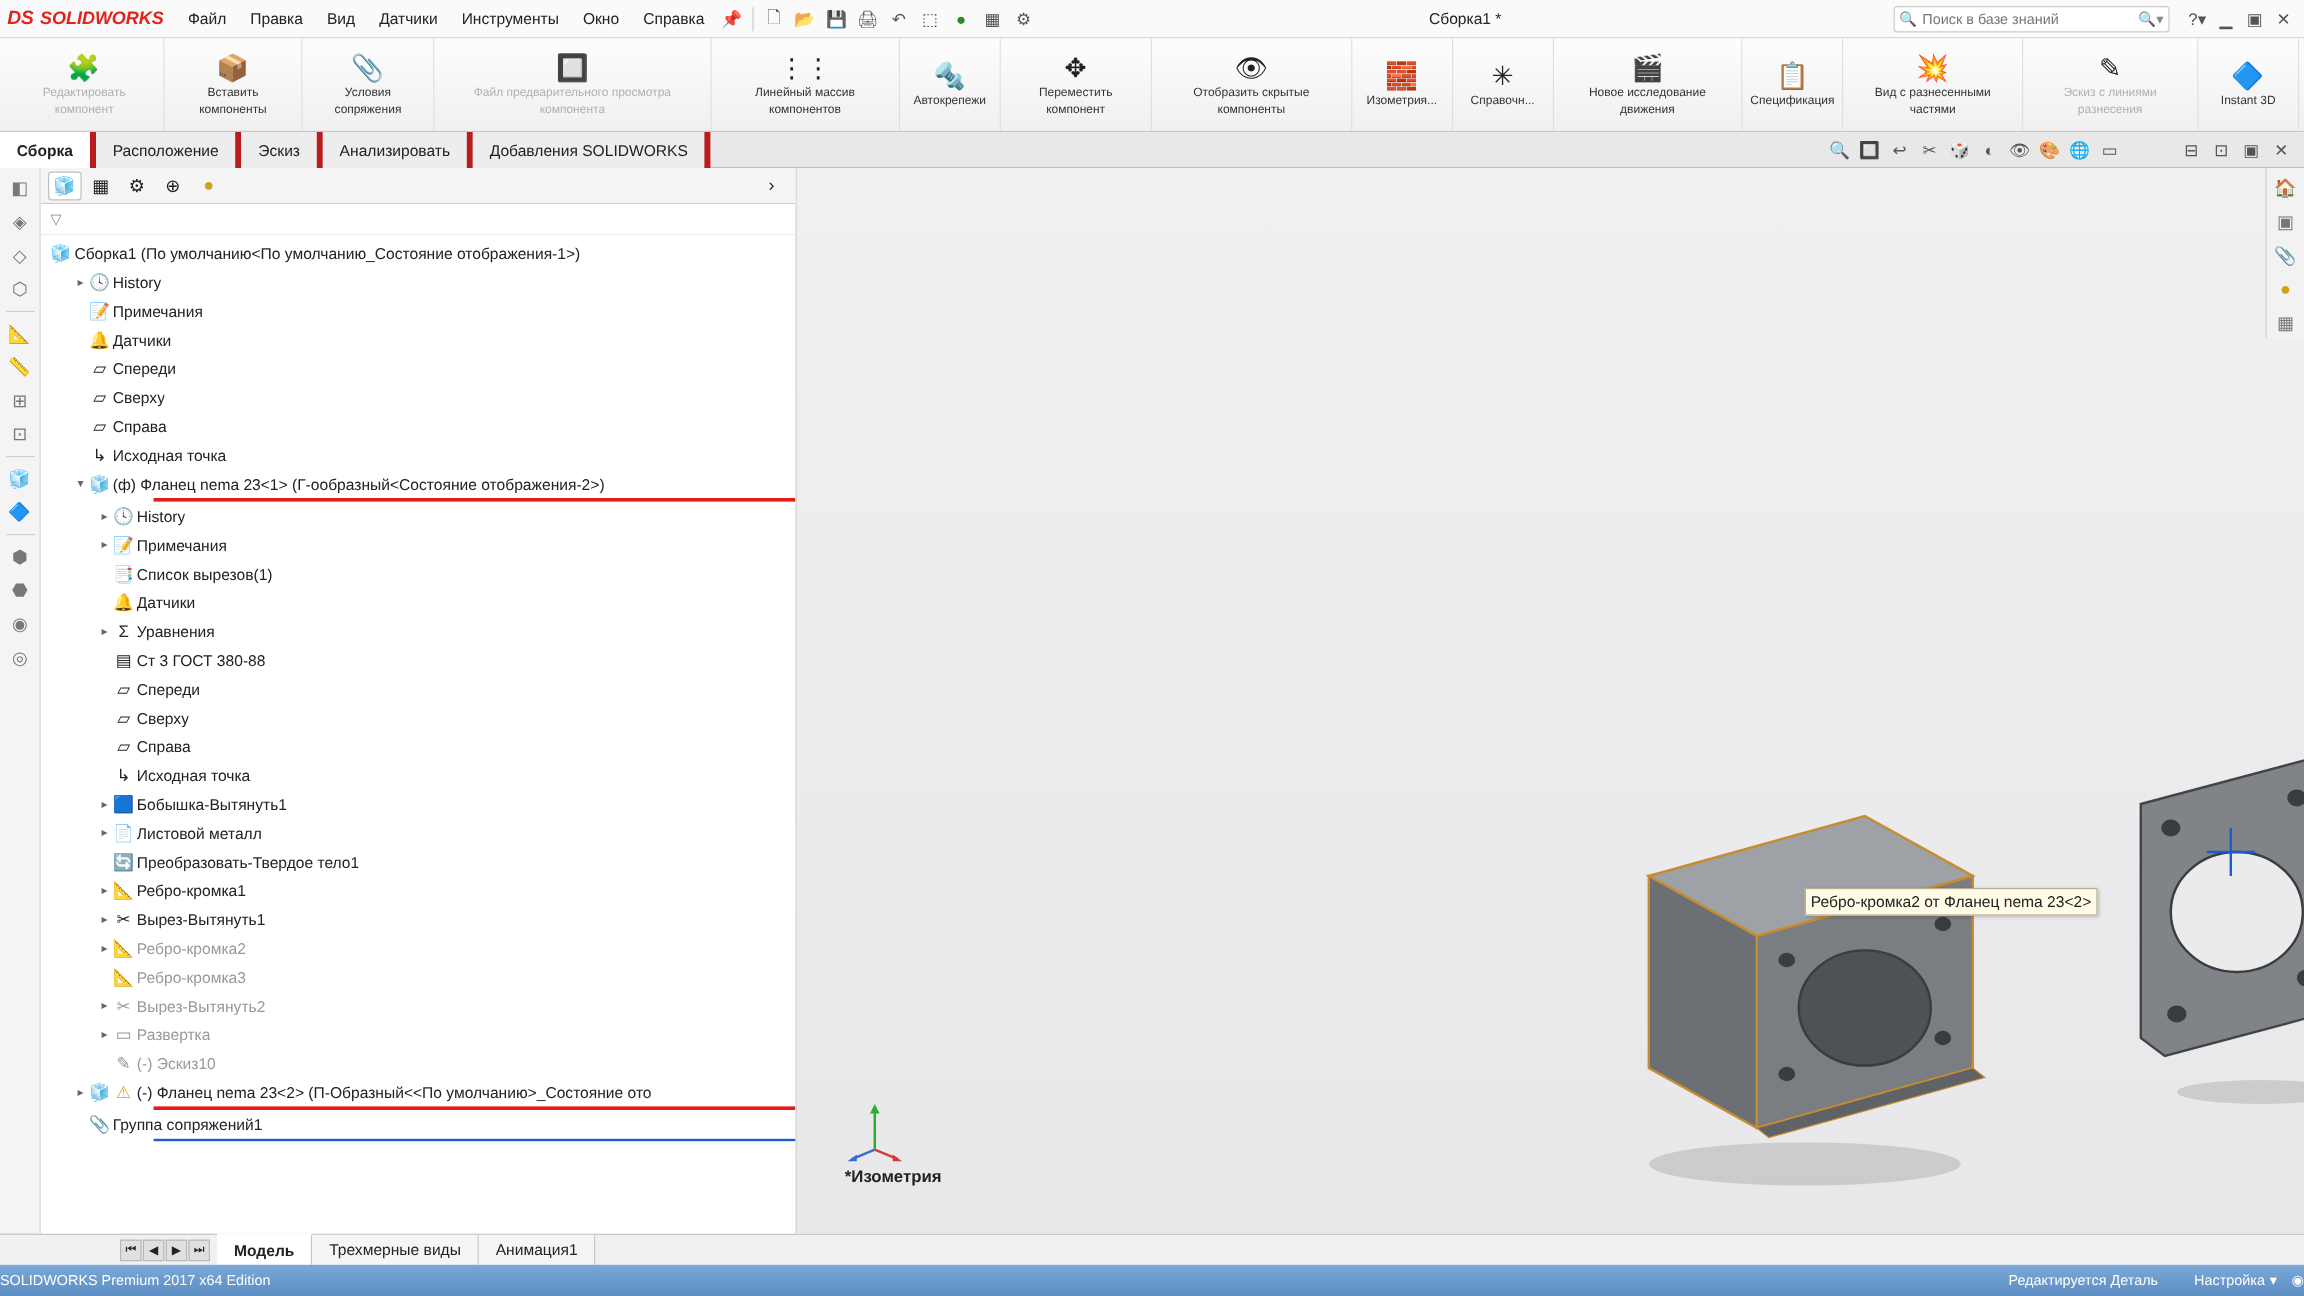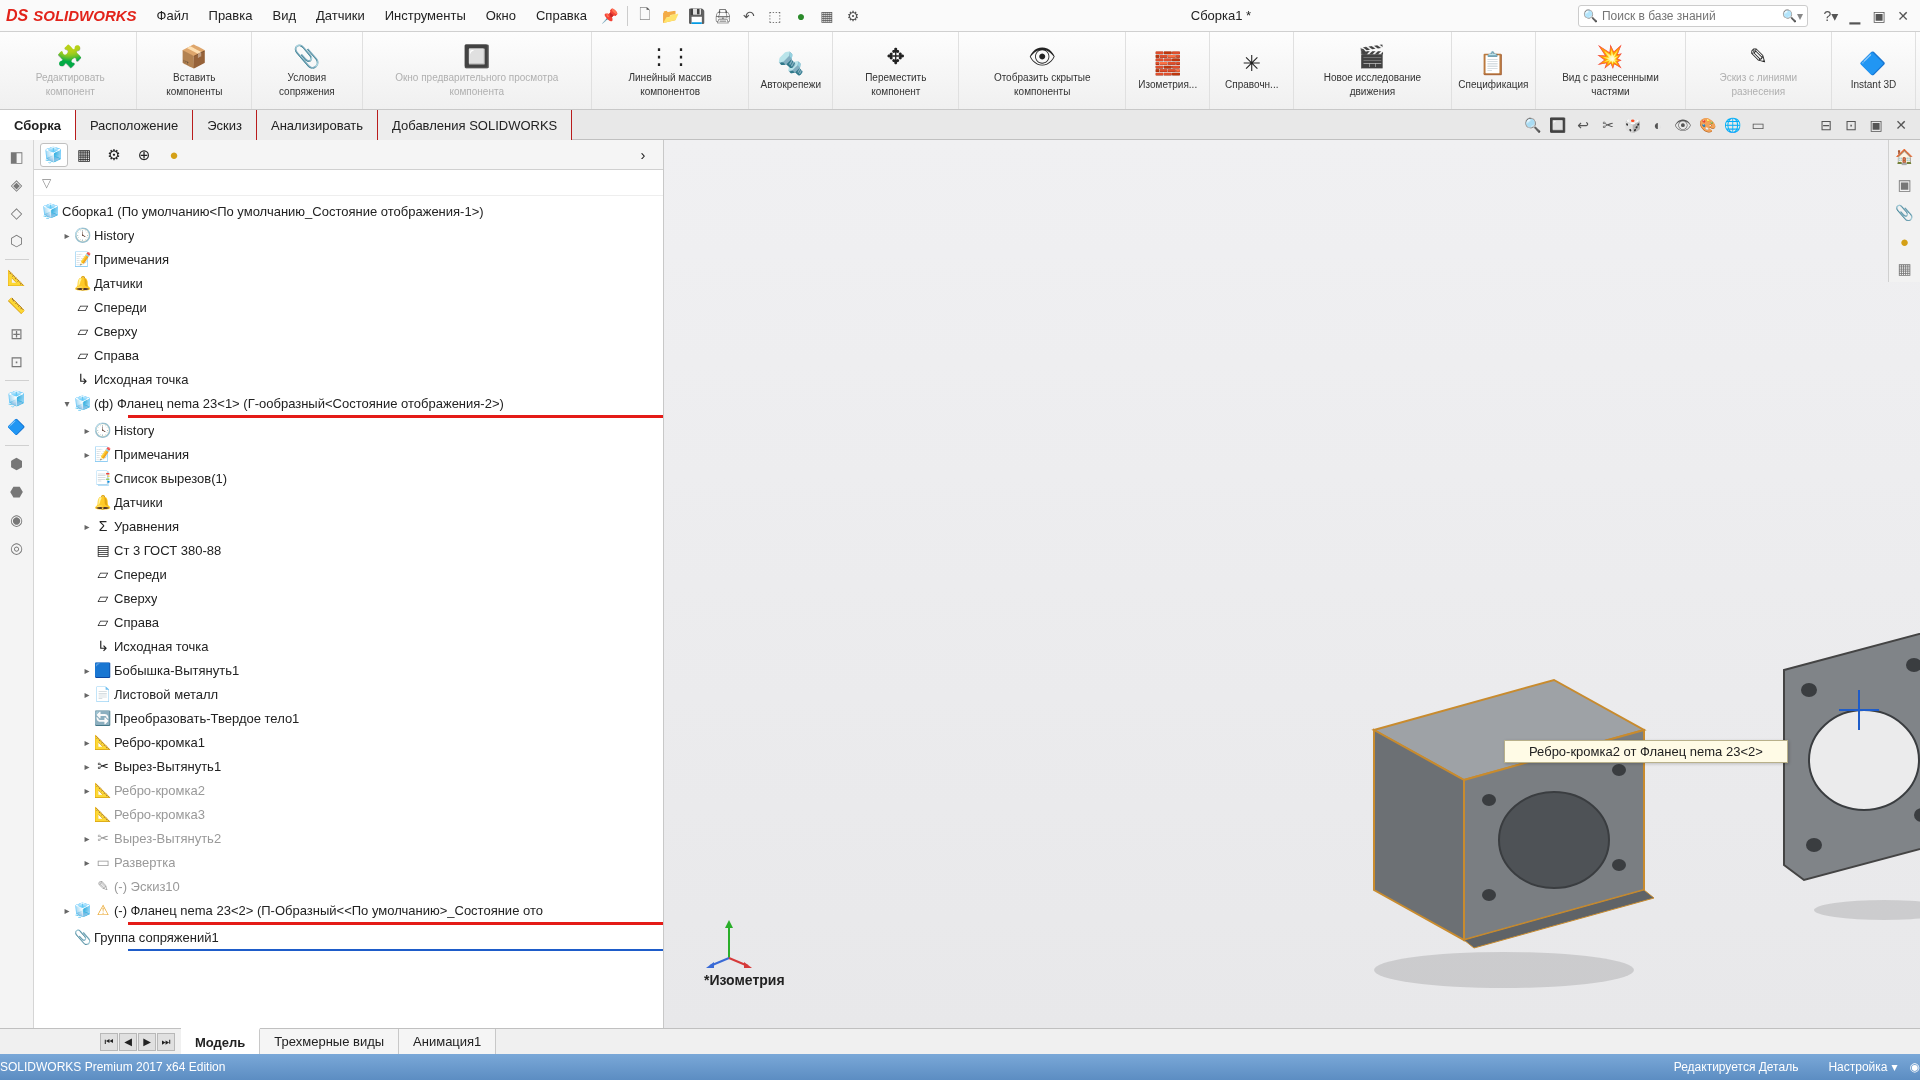--- a/index.html
+++ b/index.html
@@ -20,21 +20,21 @@
 
 
 .ribbon { height:78px; background:linear-gradient(#fdfdfd,#f0f0f0); border-bottom:1px solid #c8c8c8; display:flex; align-items:stretch; padding:0 4px; }
 .ribbon-grp { display:flex; flex-direction:column; align-items:center; justify-content:center; padding:2px 8px; border-right:1px solid #e0e0e0; text-align:center; cursor:pointer; min-width:84px; }
 .ribbon-grp .ricon { height:28px; font-size:22px; display:flex; align-items:center; justify-content:center; }
 .ribbon-grp .rlabel { font-size:10px; line-height:14px; color:#333; text-align:center; }
 .ribbon-grp.disabled .rlabel { color:#b0b0b0; }
 
 
 .doctabs-row { height:30px; background:#e8e8e8; border-bottom:1px solid #c0c0c0; display:flex; align-items:stretch; }
-.doctab { padding:15px 14px; font-size:13px; border-right:1px solid #b91c1c; background:#ededed; cursor:pointer; display:flex; align-items:center; }
+.doctab { padding:15px 14px; font-size:13px; border-right:5px solid #b91c1c; background:#ededed; cursor:pointer; display:flex; align-items:center; }
 .doctab.active { background:#fff; border-bottom:2px solid #fff; font-weight:600; }
 .viewport-toolbar { margin-left:auto; display:flex; align-items:center; gap:3px; padding-right:8px; }
 
 
 .main { flex:1; display:flex; overflow:hidden; }
 .left-rail { width:34px; background:#f4f4f4; border-right:1px solid #d5d5d5; display:flex; flex-direction:column; align-items:center; padding-top:4px; gap:2px; }
 .rail-ico { width:26px; height:26px; display:flex; align-items:center; justify-content:center; font-size:15px; color:#777; cursor:pointer; border-radius:3px; }
 .rail-sep { height:1px; width:24px; background:#d0d0d0; margin:3px 0; }
 
 .tree-panel { width:630px; background:#fff; border-right:1px solid #c8c8c8; display:flex; flex-direction:column; overflow:hidden; position:relative; }
@@ -47,21 +47,21 @@
 .tree-arrow { width:14px; text-align:center; color:#666; font-size:10px; }
 .tree-ico { width:18px; text-align:center; font-size:14px; margin-right:2px; }
 .tree-label { overflow:hidden; text-overflow:ellipsis; }
 .gray { color:#999; }
 .redline { height:3px; background:#e41b17; margin-left:90px; margin-right:0; }
 .blueline { height:2px; background:#1e5cc9; margin-left:90px; }
 
 
 .viewport { flex:1; position:relative; background:linear-gradient(#f0f0f2,#e8e8ea); overflow:hidden; }
 .right-rail { position:absolute; right:0; top:0; width:32px; background:#f2f2f2; border-left:1px solid #d0d0d0; display:flex; flex-direction:column; align-items:center; padding-top:4px; gap:2px; }
-.tooltip-box { position:absolute; background:#fffbe6; border:1px solid #b8b08a; padding:3px 24px; font-size:13px; box-shadow:1px 1px 3px rgba(0,0,0,.2); }
+.tooltip-box { position:absolute; background:#fffbe6; border:1px solid #b8b08a; padding:3px 4px; font-size:13px; box-shadow:1px 1px 3px rgba(0,0,0,.2); }
 .triad { position:absolute; left:40px; bottom:60px; width:50px; height:50px; }
 .iso-label { position:absolute; left:40px; bottom:40px; font-size:14px; font-weight:600; }
 
 
 .statusbar { height:26px; background:linear-gradient(#7aa8d8,#5c8dc2); color:#fff; display:flex; align-items:center; padding:0 0; font-size:12px; }
 .statusbar .spacer { flex:1; }
 
 
 .bottom-tabs { height:26px; background:#f0f0f0; border-top:1px solid #c0c0c0; display:flex; align-items:stretch; padding-left:100px; }
 .btab { padding:4px 14px; border-right:1px solid #c8c8c8; font-size:13px; cursor:pointer; display:flex; align-items:center; background:#f5f5f5; }
@@ -126,21 +126,21 @@
     <div class="ribbon-grp">
         <div class="ricon">📦</div>
         <div class="rlabel">Вставить компоненты</div>
       </div>
     <div class="ribbon-grp">
         <div class="ricon">📎</div>
         <div class="rlabel">Условия сопряжения</div>
       </div>
     <div class="ribbon-grp disabled">
         <div class="ricon">🔲</div>
-        <div class="rlabel">Окно предварительного просмотра компонента</div>
+        <div class="rlabel">Файл предварительного просмотра компонента</div>
       </div>
     <div class="ribbon-grp">
         <div class="ricon">⋮⋮</div>
         <div class="rlabel">Линейный массив компонентов</div>
       </div>
     <div class="ribbon-grp">
         <div class="ricon">🔩</div>
         <div class="rlabel">Автокрепежи</div>
       </div>
     <div class="ribbon-grp">

